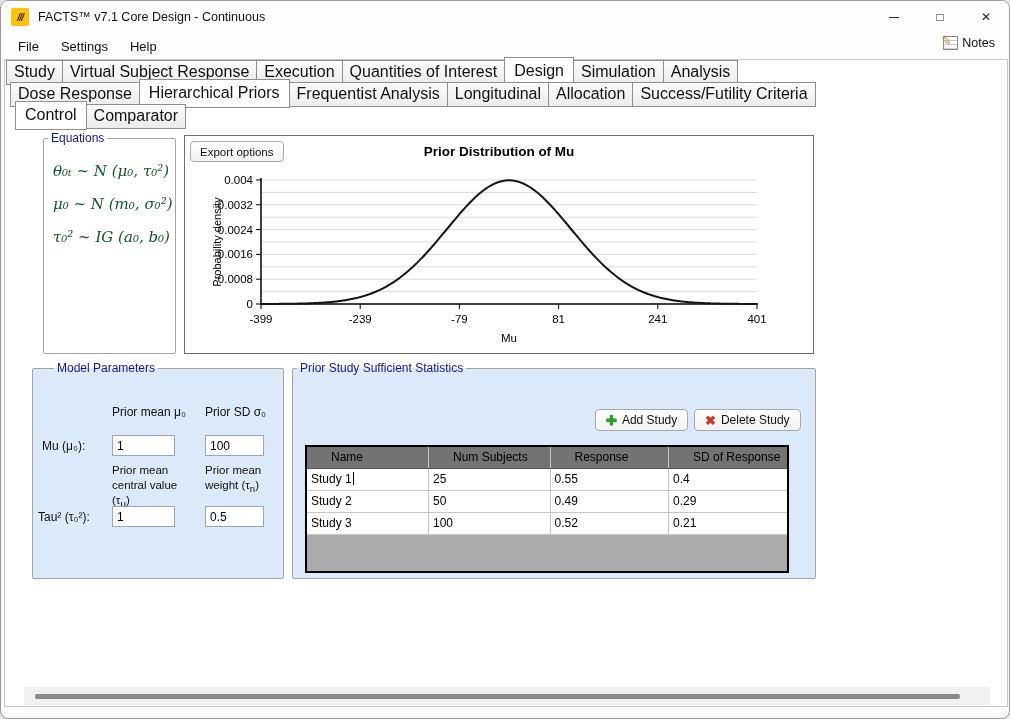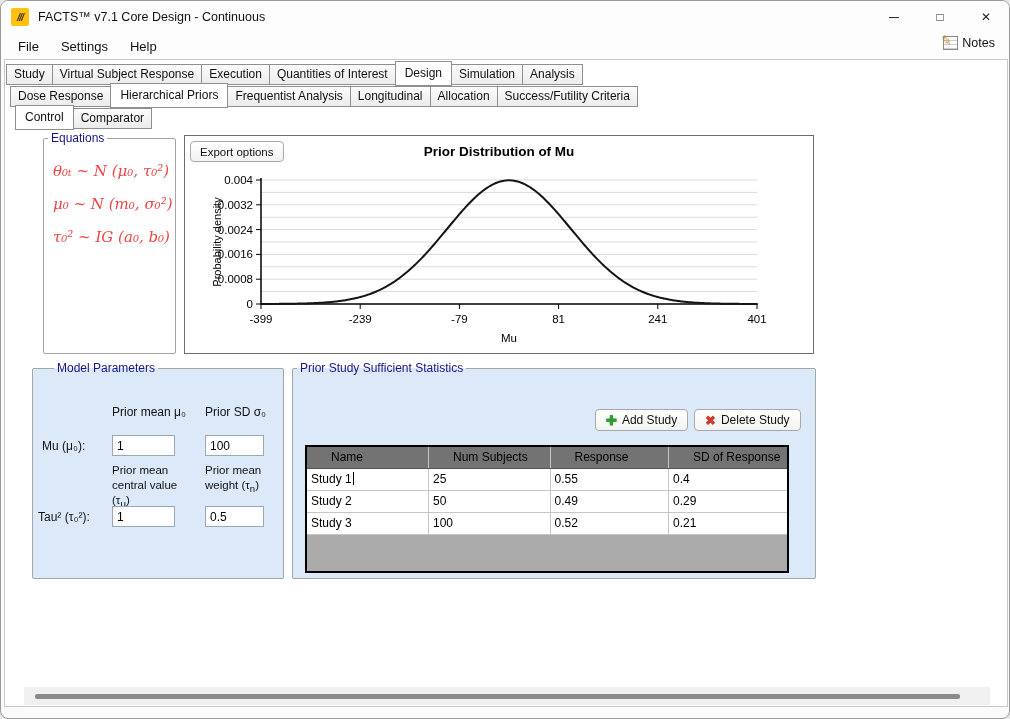--- a/index.html
+++ b/index.html
@@ -22,28 +22,28 @@
   .notes-btn { position:absolute; right:14px; top:3px; display:flex; align-items:center; gap:4px; font-size:12.5px; color:#111; }
   .note-icon { width:15px; height:14px; background:#fff; border:1px solid #8a8a8a; position:relative;
                background-image:repeating-linear-gradient(#fff 0 3px, #cfcfcf 3px 4px); }
   .note-icon .pencil { position:absolute; left:-3px; top:-4px; font-size:13px; color:#c08a2d; transform:rotate(10deg); }
   
   .frame { position:absolute; left:3px; top:58px; width:1004px; height:648px; background:#ffffff;
            border:1px solid #c9c9c9; }
   .tabstrip { position:absolute; display:flex; align-items:flex-end; height:24px; z-index:3; }
   .strip1 { left:1px; top:1px; } .strip2 { left:5px; top:23px; } .strip3 { left:10px; top:45px; }
   .tab { border:1px solid #8f8f8f; background:linear-gradient(#fcfcfc,#ececec); padding:2px 7px 3px 7px;
-         font-size:12px; color:#111; margin-right:-1px; white-space:nowrap; position:relative; }
+         font-size:16px; color:#111; margin-right:-1px; white-space:nowrap; position:relative; }
   .tab.selected { background:#fff; padding:4px 9px 5px 9px; z-index:4; margin-bottom:-1px; }
   
   fieldset { position:absolute; border:1px solid #a5a5a5; border-radius:2px; }
   fieldset legend { font-size:12px; color:#16168c; padding:0 3px; margin-left:4px; }
   .equations-box { left:25px; top:71px; width:133px; height:223px; background:#fff;margin-left:13px; }
   .eq-lines { padding:10px 0 0 9px; }
-  .eq-line { font-family:"DejaVu Serif", serif; font-style:italic; font-size:15px; color:#ef4444; line-height:33px; white-space:nowrap; }
+  .eq-line { font-family:"DejaVu Serif", serif; font-style:italic; font-size:15px; color:#14532d; line-height:33px; white-space:nowrap; }
   .blue-box { background:#dbe9f8; }
   .model-box { left:27px; top:301px; width:252px; height:218px;padding-left:17px; }
   .prior-box { left:287px; top:301px; width:524px; height:218px; }
   .abs { position:absolute; }
   .small-label { font-size:12px; color:#111; }
   .sub-note { font-size:11.5px; color:#111; line-height:15px; }
   .param-input { height:21px; border:1px solid #98a8ba; background:#fff; font-size:12px; padding-left:4px;
                  font-family:"Liberation Sans", sans-serif; }
   
   .chart-panel { position:absolute; left:179px; top:75px; width:630px; height:219px; background:#fff; border:1px solid #6e6e6e; }

